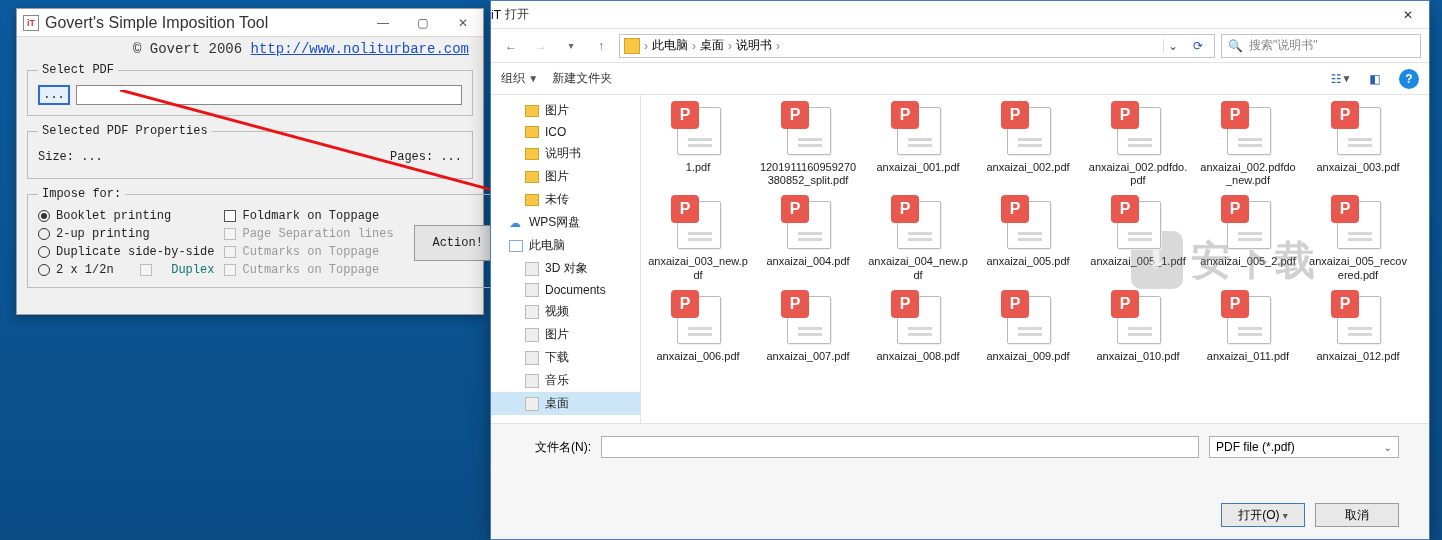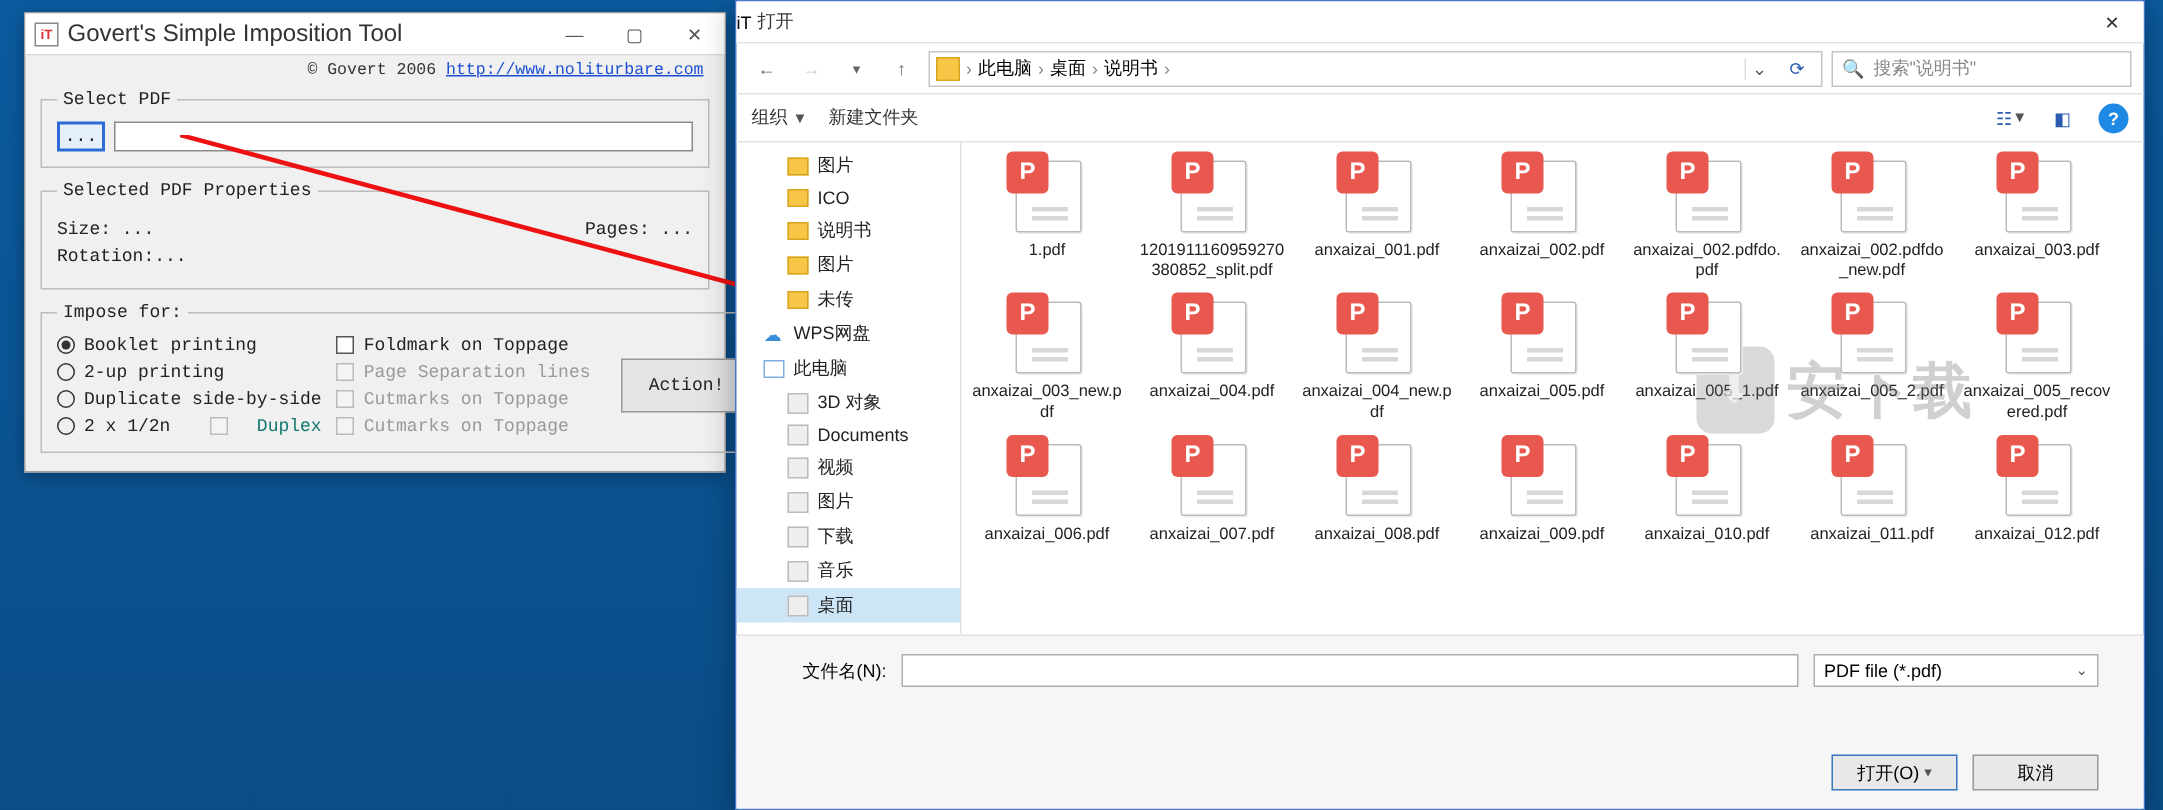--- a/index.html
+++ b/index.html
@@ -41,21 +41,21 @@
     width: 40px; height: 28px;
     display:inline-flex; align-items:center; justify-content:center;
     color:#555;
   }
   .tool-body {
     padding: 2px 10px 10px 10px;
     font-family: "Courier New", monospace;
     font-size: 12px;
     color:#222;
   }
-  .copyright { text-align:right; font-size:11px; color:#333; padding:2px 4px 6px; }
+  .copyright { text-align:right; font-size:14px; color:#333; padding:2px 4px 6px; }
   .copyright a { color:#1a4fd0; text-decoration: underline; }
   fieldset {
     border:1px solid #bcbcbc;
     margin-bottom: 8px;
     padding: 8px 10px 10px 10px;
     position: relative;
   }
   legend { padding: 0 4px; background:#f0f0f0; }
   .select-pdf-row { display:flex; gap:6px; align-items:center; }
   .browse-btn {
@@ -274,23 +274,20 @@
       <div class="select-pdf-row">
         <span class="browse-btn">...</span>
         <span class="pdf-input"></span>
       </div>
     </fieldset>
     <fieldset>
       <legend>Selected PDF Properties</legend>
       <div class="props-row">
         <span>Size:   ...</span>
         <span>Pages:  ...</span>
-      </div>
-      <div class="props-row">
-        <span>Rotation:...</span>
       </div>
     </fieldset>
     <fieldset>
       <legend>Impose for:</legend>
       <div class="impose-grid">
         <div class="impose-col">
           <label class="radio-item">
               <span class="radio checked"></span>
               <span>Booklet printing</span>
             </label>

